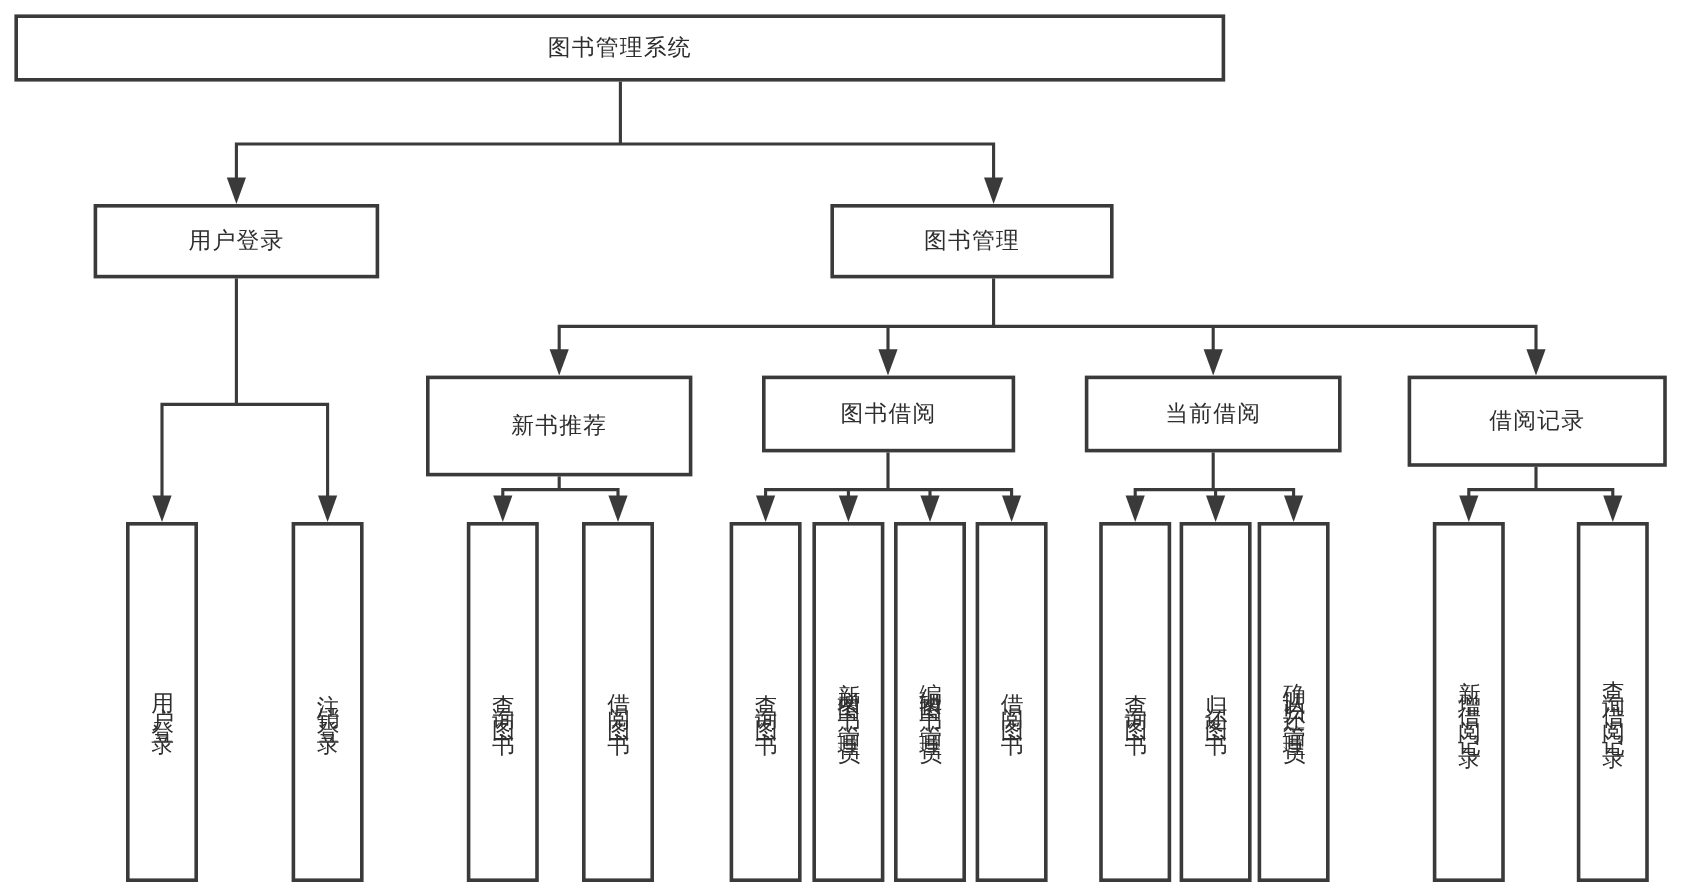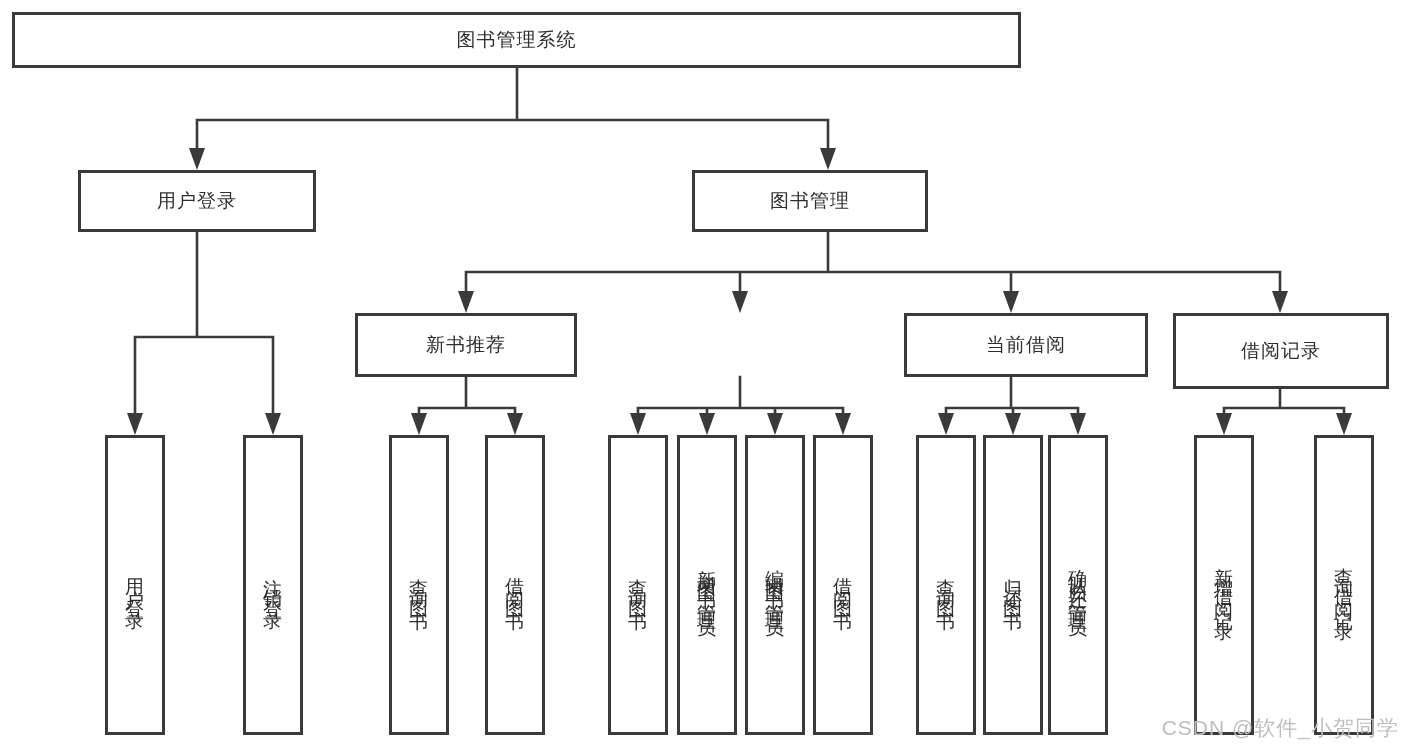--- a/index.html
+++ b/index.html
@@ -102,24 +102,27 @@
     <span>图书管理系统</span>
   </div>
 
   <div class="node hbox" style="left:78px; top:170px; width:238px; height:62px">
     <span>用户登录</span>
   </div>
   <div class="node hbox" style="left:692px; top:170px; width:236px; height:62px">
     <span>图书管理</span>
   </div>
 
-  <div class="node hbox" style="left:355px; top:313px; width:222px; height:64px">
+  <div class="node hbox" style="left:355px; top:313px; width:222px; height:84px">
     <span>新书推荐</span>
   </div>
-  <div class="node hbox" style="left:904px; top:313px; width:244px; height:64px">
+  <div class="node hbox" style="left:635px; top:313px; width:211px; height:64px">
+    <span>图书借阅</span>
+  </div>
+  <div class="node hbox" style="left:904px; top:313px; width:214px; height:64px">
     <span>当前借阅</span>
   </div>
   <div class="node hbox" style="left:1173px; top:313px; width:216px; height:76px">
     <span>借阅记录</span>
   </div>
 
   <div class="node leaf" style="left:105px; top:435px; width:60px; height:300px">
     <span class="vtext">用户登录</span>
   </div>
   <div class="node leaf" style="left:243px; top:435px; width:60px; height:300px">
@@ -156,15 +159,14 @@
     <span class="vtext tight">确认归还（管理员）</span>
   </div>
 
   <div class="node leaf" style="left:1194px; top:435px; width:60px; height:300px">
     <span class="vtext">新增借阅记录</span>
   </div>
   <div class="node leaf" style="left:1314px; top:435px; width:60px; height:300px">
     <span class="vtext">查询借阅记录</span>
   </div>
 
-  <div class="watermark">CSDN @软件_小贺同学</div>
 
 </div>
 
 </body></html>

